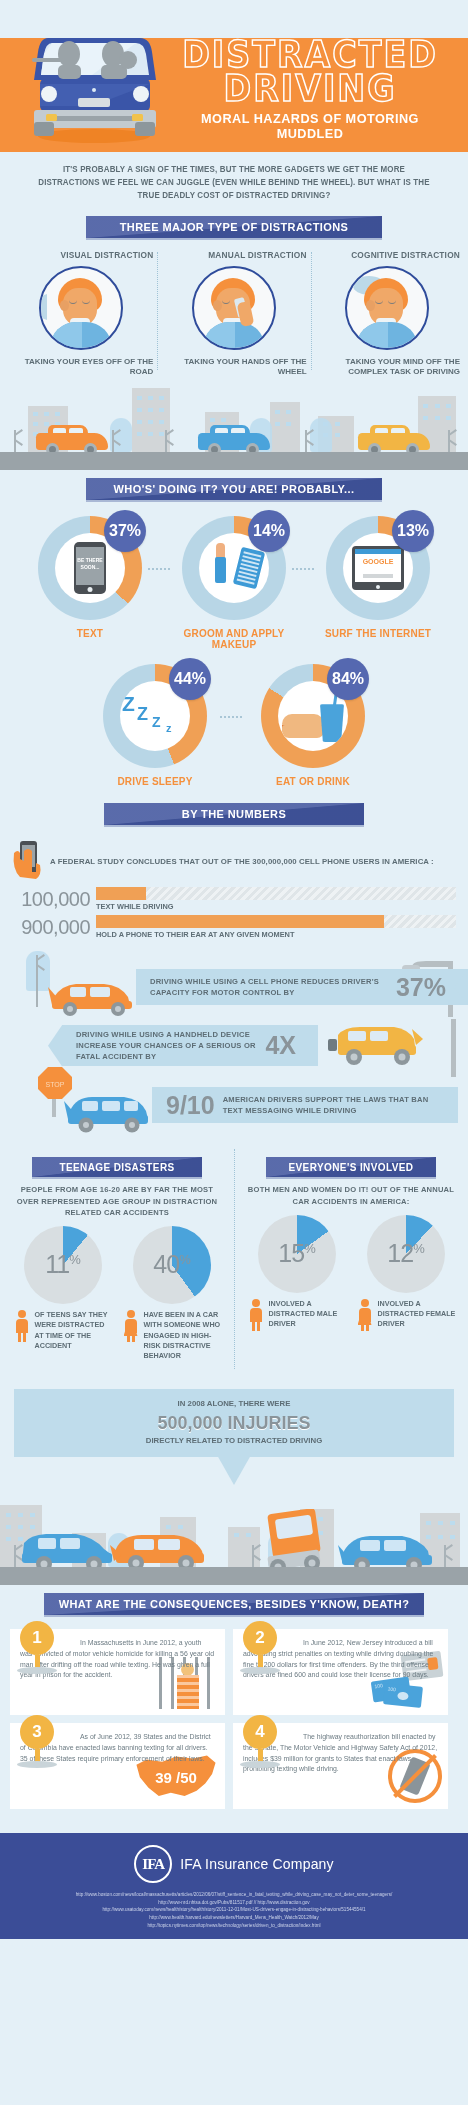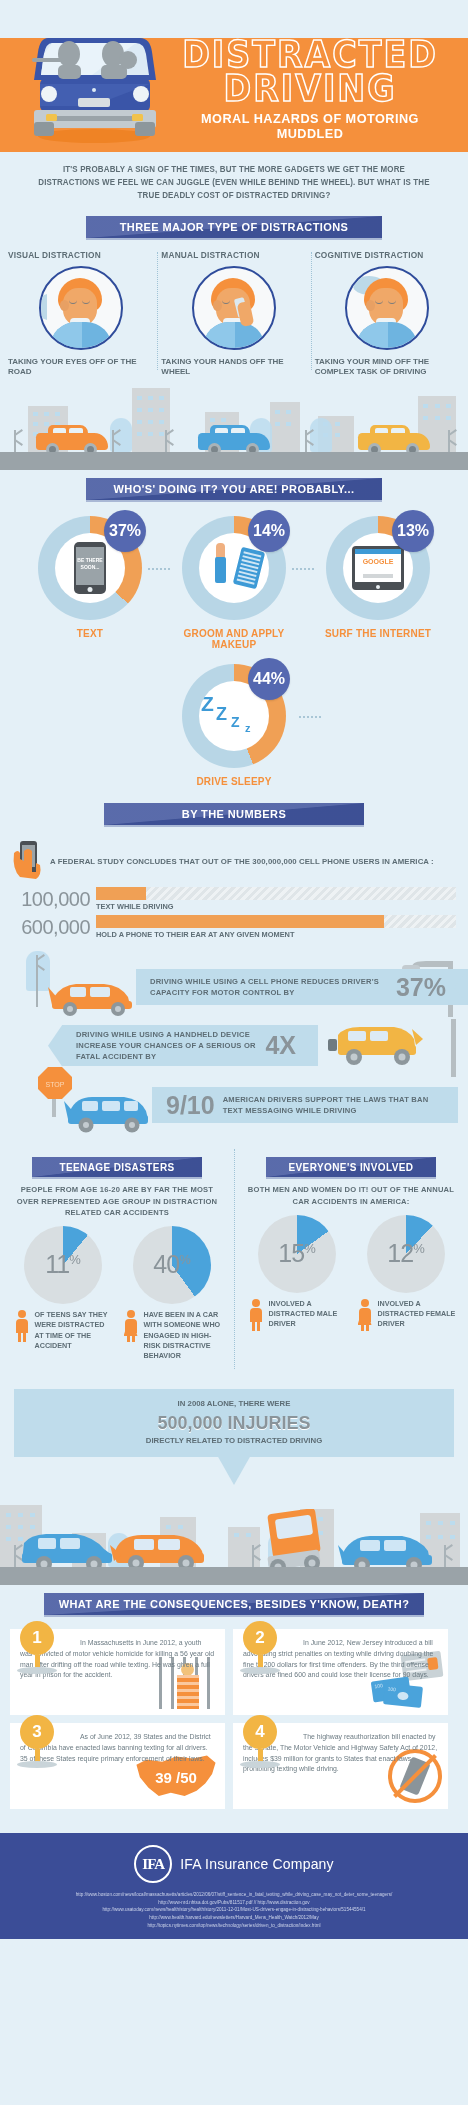--- a/index.html
+++ b/index.html
@@ -58,21 +58,21 @@
   }
   .banner span { position: relative; z-index: 2; }
   .banner-w1 { width: 296px; }
   .banner-w2 { width: 296px; }
   .banner-w3 { width: 260px; }
   .banner-w4 { width: 380px; }
   .banner-sm { width: 170px; height: 20px; font-size: 10px; }
 
   
   .three { display: flex; padding: 6px 4px 0; position: relative; }
-  .three-col { flex: 1; text-align: left; position: relative; padding: 0 4px; }
+  .three-col { flex: 1; text-align: right; position: relative; padding: 0 4px; }
   .three-col + .three-col::before {
     content: ""; position: absolute; left: 0; top: 2px; bottom: 8px; width: 1px;
     border-left: 1px dotted #9fc3d6;
   }
   .dist-title {
     font-size: 8.3px; font-weight: 700; color: #5d6d75; letter-spacing: 0.2px;
     margin-bottom: 6px;
   }
   .dist-circle {
     width: 84px; height: 84px; border-radius: 50%;
@@ -602,20 +602,35 @@
               <span style="left:17px;top:12px;font-size:18px">Z</span>
               <span style="left:32px;top:22px;font-size:14px">Z</span>
               <span style="left:46px;top:30px;font-size:11px">z</span>
             </div>
           </div>
           <div class="badge">44%</div>
         </div>
         <div class="donut-label">DRIVE SLEEPY</div>
         <div class="dots-sep"></div>
       </div>
+      <div class="donut-cell narrow">
+        <div class="donut" style="background:conic-gradient(#f0a055 0 84%, #b8d6e6 84% 100%)">
+          <div class="hole">
+            <div class="ic-food">
+              <div class="bun2"></div>
+                <div class="pat"></div>
+                <div class="bun"></div>
+              <div class="straw"></div>
+                <div class="cup"></div>
+            </div>
+          </div>
+          <div class="badge">84%</div>
+        </div>
+        <div class="donut-label">EAT OR DRINK</div>
+      </div>
     </div>
   </div>
 
   <div class="banner-row" style="padding-top:12px">
     <div class="banner banner-w3">
       <span>BY THE NUMBERS</span>
     </div>
   </div>
 
   <div class="numbers">
@@ -631,21 +646,21 @@
     <div class="bar-row">
       <div class="bar-num">100,000</div>
       <div class="bar-wrap">
         <div class="bar-track">
           <div class="bar-fill" style="width:14%"></div>
         </div>
         <div class="bar-cap">TEXT WHILE DRIVING</div>
       </div>
     </div>
     <div class="bar-row">
-      <div class="bar-num">600,000</div>
+      <div class="bar-num">900,000</div>
       <div class="bar-wrap">
         <div class="bar-track">
           <div class="bar-fill" style="width:80%"></div>
         </div>
         <div class="bar-cap">HOLD A PHONE TO THEIR EAR AT ANY GIVEN MOMENT</div>
       </div>
     </div>
   </div>
 
   <div class="facts">

